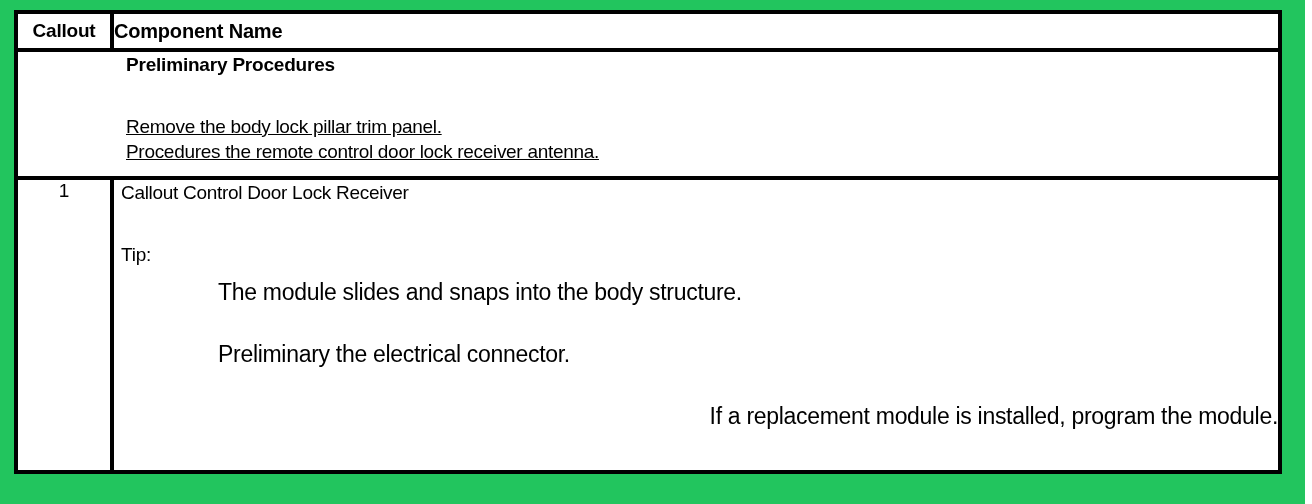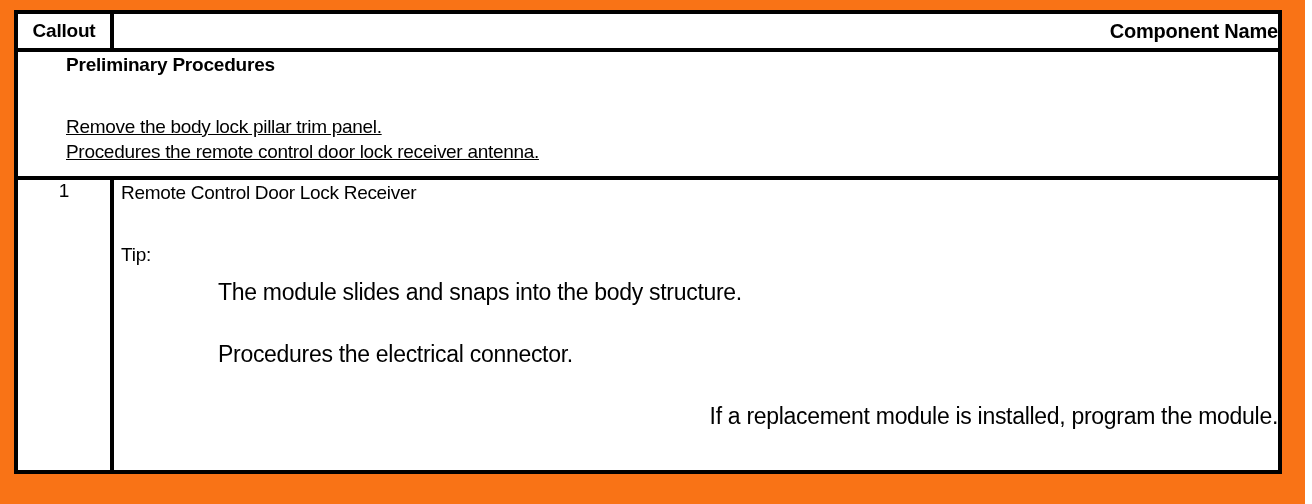--- a/index.html
+++ b/index.html
@@ -13,21 +13,21 @@
     height: 504px;
     font-family: "Liberation Sans", sans-serif;
     color: #000000;
     overflow: hidden;
   }
 
   #page {
     position: relative;
     width: 1305px;
     height: 504px;
-    background: #f97316;
+    background: #22c55e;
   }
 
   
   .comp-table {
     position: absolute;
     left: 14px;
     top: 10px;
     width: 1268px;            
     border-collapse: collapse;
     table-layout: fixed;
@@ -56,38 +56,38 @@
     font-size: 19px;
     font-weight: bold;
     line-height: 34px;
     letter-spacing: -0.2px;
     padding: 0 4px;
     white-space: nowrap;
   }
 
   .hdr-name {
     height: 34px;
-    text-align: right;
+    text-align: left;
     vertical-align: middle;
   }
   .hdr-name .cell-text {
     font-size: 20px;
     font-weight: bold;
     line-height: 34px;
     letter-spacing: -0.2px;
     white-space: nowrap;
   }
 
   
   .prelim-cell {
     height: 124px;
     padding: 8px 0 6px 0;
   }
   .prelim-inner {
-    padding-left: 48px;   
+    padding-left: 108px;   
   }
   .prelim-title {
     font-size: 19px;
     font-weight: bold;
     line-height: 26px;
     letter-spacing: -0.2px;
   }
   .prelim-gap {
     height: 36px;
   }
@@ -178,26 +178,26 @@
         </div>
       </td>
     </tr>
 
     <tr>
       <td class="callout-num">
         <div class="cell-text">1</div>
       </td>
       <td class="detail-cell">
         <div class="detail-inner">
-          <div class="detail-title">Remote Control Door Lock Receiver</div>
+          <div class="detail-title">Callout Control Door Lock Receiver</div>
           <div class="detail-gap-a"></div>
           <div class="tip-label">Tip:</div>
           <div class="tip-list">
             <div class="tip-line">The module slides and snaps into the body structure.</div>
-            <div class="tip-line">Procedures the electrical connector.</div>
+            <div class="tip-line">Preliminary the electrical connector.</div>
             <div class="tip-line">If a replacement module is installed, program the module.</div>
           </div>
         </div>
       </td>
     </tr>
 
   </tbody>
     </table>
 
 </div>

